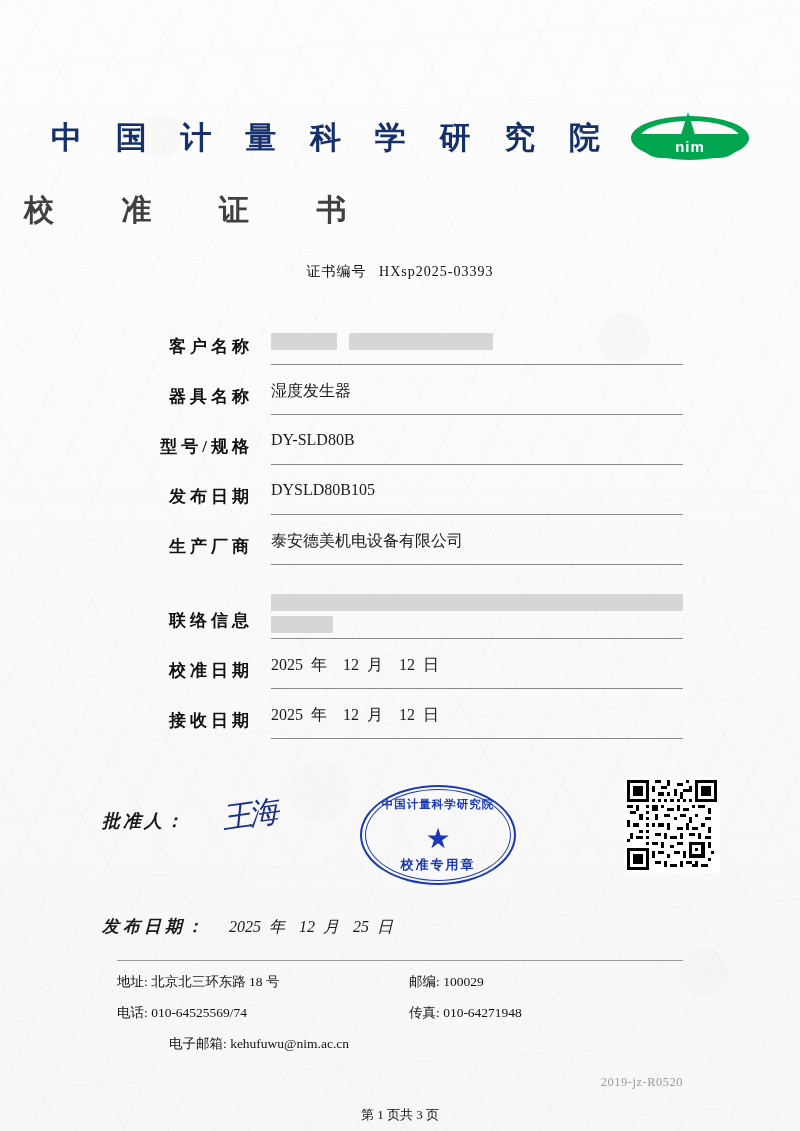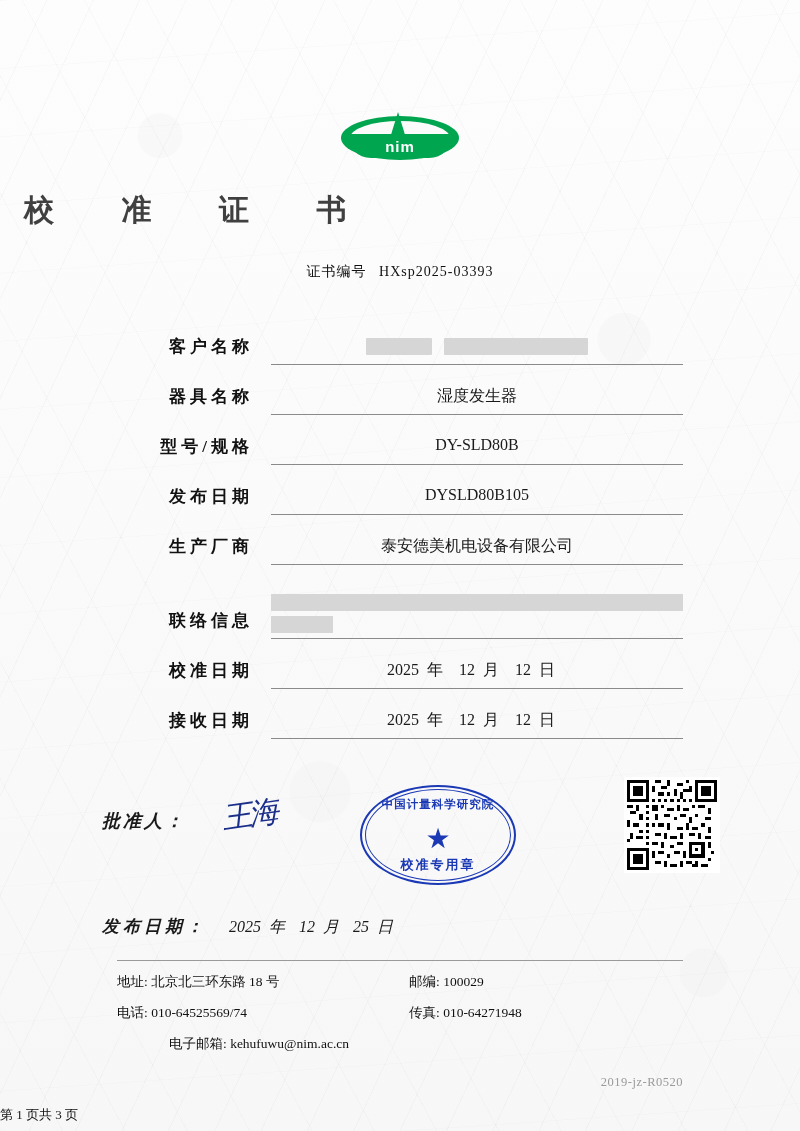--- a/index.html
+++ b/index.html
@@ -138,24 +138,24 @@
     letter-spacing: 4px;
     color: #111;
     padding-bottom: 7px;
     box-sizing: border-box;
     white-space: nowrap;
   }
   .field-value {
     flex: 1 1 auto;
     border-bottom: 1px solid #8a8a8a;
     min-height: 28px;
+    padding-bottom: 5px;
     font-size: 16px;
     position: relative;
     white-space: nowrap;
-    text-align: center;
   }
   .field-value.tall {
     min-height: 52px;
   }
   .redacted {
     display: inline-block;
     background: #d6d6d6;
     height: 17px;
     vertical-align: middle;
     border-radius: 1px;
@@ -319,33 +319,34 @@
   .footer-col.right.indent { padding-left: 52px; }
   .doc-code {
     text-align: right;
     width: 566px;
     margin: 22px auto 0;
     font-size: 12.5px;
     color: #9a9a9a;
     letter-spacing: 0.5px;
   }
   .page-no {
-    text-align: left;
+    text-align: center;
     margin-top: 16px;
     font-size: 13px;
     color: #111;
   }
 </style>
 </head>
 <body>
 
 <div class="page">
   <div class="content">
 
     <div class="header">
+      <div class="org-name">中 国 计 量 科 学 研 究 院</div>
       <div class="logo">
         <div class="ellipse"></div>
         <div class="inner"></div>
         <div class="band"></div>
         <div class="tower"></div>
         <div class="nim">nim</div>
       </div>
     </div>
 
     <div class="doc-title">校 准 证 书</div>

